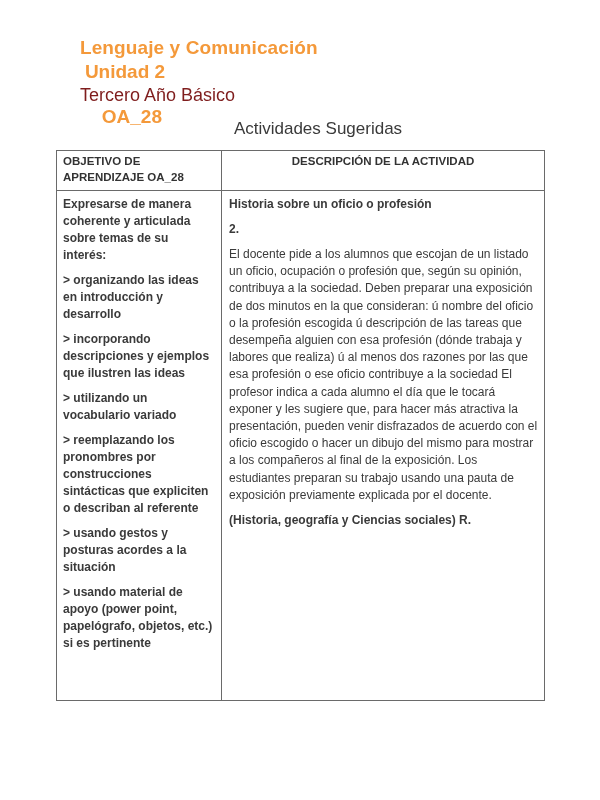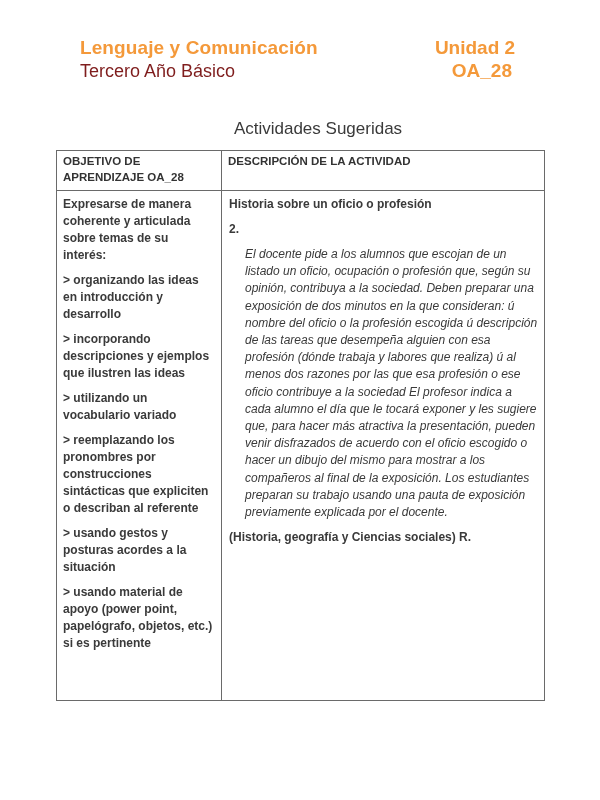--- a/index.html
+++ b/index.html
@@ -18,20 +18,21 @@
     .page-header {
       position: absolute;
       left: 80px;
       top: 36px;
       width: 440px;
     }
     .header-row {
       display: flex;
       justify-content: space-between;
       align-items: baseline;
+      flex-direction: column;
     }
     .subject {
       font-size: 19px;
       font-weight: bold;
       color: #f4993a;
       line-height: 24px;
       letter-spacing: 0.1px;
     }
     .unit {
       font-size: 19px;
@@ -86,20 +87,21 @@
     .head-row { height: 40px; }
     .head-cell {
       font-size: 11.5px;
       font-weight: bold;
       color: #333333;
       line-height: 16px;
       padding: 2px 6px 0 6px !important;
       text-align: left;
     }
     .head-cell.center {
+      text-align: center;
     }
     .objective-cell {
       padding: 5px 6px 0 6px !important;
     }
     .objective-cell p {
       margin: 0 0 8px 0;
       font-size: 12px;
       font-weight: bold;
       color: #3a3a3a;
       line-height: 17px;
@@ -115,25 +117,24 @@
       line-height: 17px;
     }
     .activity-number {
       margin: 0 0 8px 0;
       font-size: 12px;
       font-weight: bold;
       color: #3a3a3a;
       line-height: 17px;
     }
     .activity-body {
-      margin: 0 0 8px 16px;
+      margin: 0 0 8px 0;
       font-size: 12px;
       color: #3a3a3a;
       line-height: 17.2px;
-      font-style: italic;
     }
     .activity-subjects {
       margin: 0;
       font-size: 12px;
       font-weight: bold;
       color: #3a3a3a;
       line-height: 17px;
     }
   </style>
 </head>

